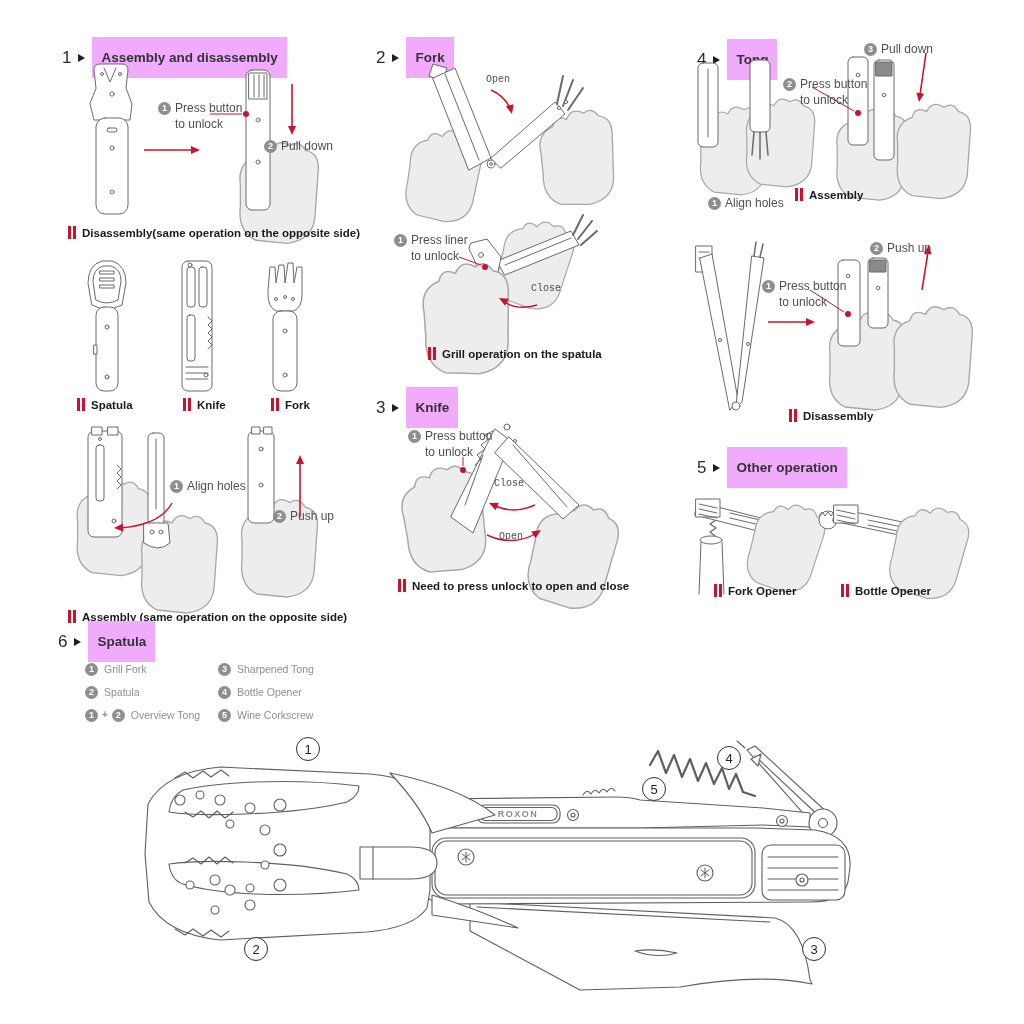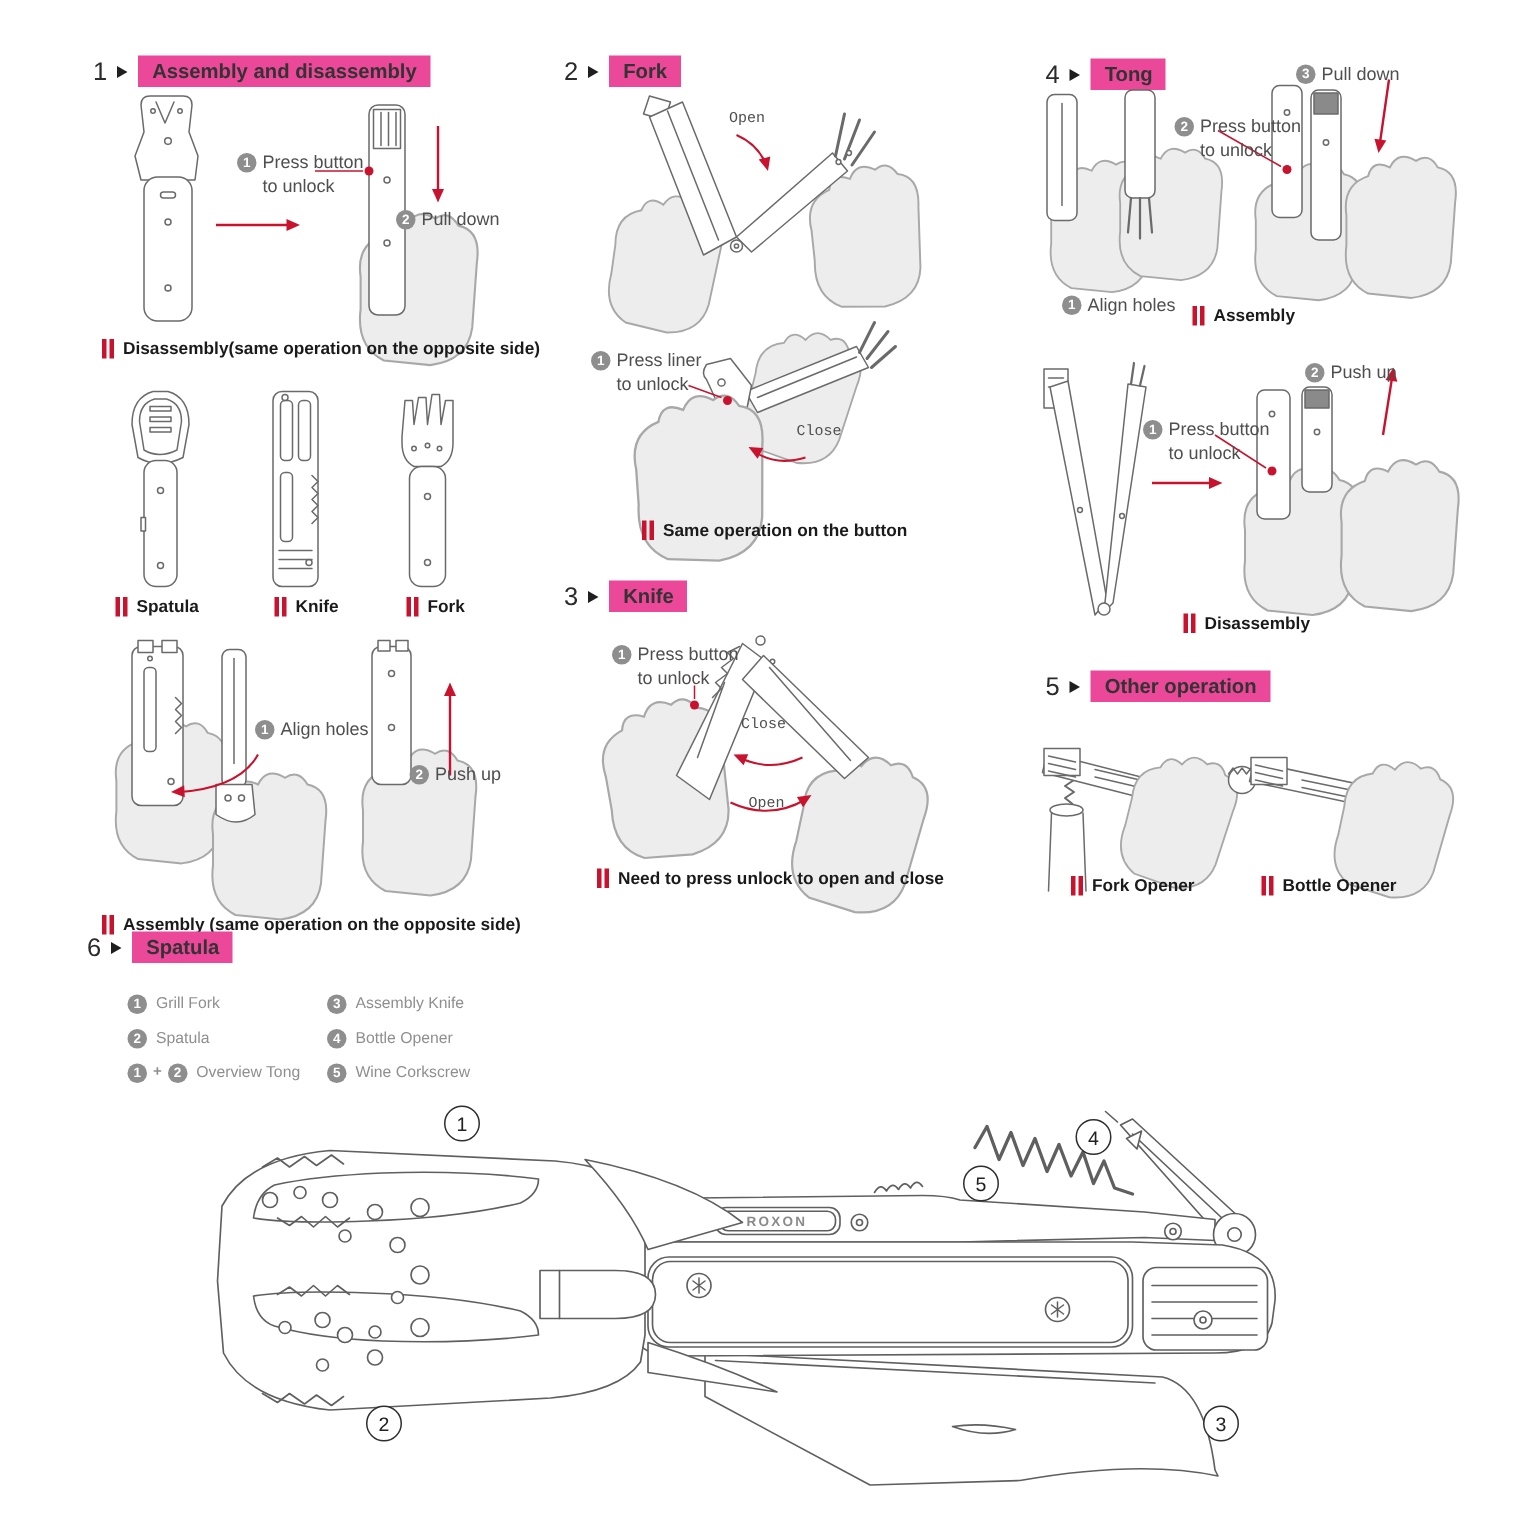--- a/index.html
+++ b/index.html
@@ -3,21 +3,21 @@
 <meta charset="utf-8">
 <style>
   html,body{margin:0;padding:0;background:#fff;}
   #page{position:relative;width:1024px;height:1024px;background:#ffffff;
         font-family:"Liberation Sans", sans-serif;overflow:hidden;}
   svg.fig{position:absolute;overflow:visible;}
   
   .sec-header{position:absolute;display:flex;align-items:center;gap:7px;}
   .sec-num{font-size:17px;color:#2b2b2b;}
   .tri{width:0;height:0;border-left:7px solid #1f1f1f;border-top:4.5px solid transparent;border-bottom:4.5px solid transparent;}
-  .sec-title{background:#ec4899;padding:3px 9px;font-weight:bold;font-size:13.5px;color:#333;white-space:nowrap;}
+  .sec-title{background:#f0abfc;padding:13px 9px;font-weight:bold;font-size:13.5px;color:#333;white-space:nowrap;}
   
   .step{position:absolute;display:flex;align-items:flex-start;gap:4px;}
   .badge{min-width:13px;width:13px;height:13px;border-radius:50%;background:#8e8e8e;color:#fff;
          font-size:9px;font-weight:bold;display:flex;align-items:center;justify-content:center;flex:none;margin-top:0.5px;}
   .step-text{font-size:12px;color:#4f4f4f;line-height:1.3;white-space:pre-line;}
   .plain-label{position:absolute;font-size:10px;color:#4f4f4f;font-family:Liberation Mono, monospace;}
   
   .caption{position:absolute;display:flex;align-items:center;gap:6px;}
   .capbars{width:2px;height:13px;border-left:3.5px solid #C9132E;border-right:3.5px solid #C9132E;flex:none;}
   .cap-text{font-weight:bold;font-size:11.5px;color:#1a1a1a;white-space:nowrap;}
@@ -256,21 +256,21 @@
 </svg>
 
 <div class="step" style="left:394px;top:233px">
   <span class="badge">1</span>
   <span class="step-text">Press liner
 to unlock</span>
 </div>
 <div class="plain-label" style="left:531px;top:283px">Close</div>
 <div class="caption" style="left:428px;top:347px">
   <span class="capbars"></span>
-  <span class="cap-text">Same operation on the button</span>
+  <span class="cap-text">Grill operation on the spatula</span>
 </div>
 
 <div class="sec-header" style="left:376px;top:387px">
   <span class="sec-num">3</span>
   <span class="tri"></span>
   <span class="sec-title">Knife</span>
 </div>
 
 <svg id="fig-s3" class="fig" style="left:375px;top:415px" width="245" height="158" viewBox="0 0 245 158">
   <use href="#hand" transform="translate(8,58) scale(1.6) rotate(-10)"></use>
@@ -354,21 +354,21 @@
 </div>
 <div class="step" style="left:783px;top:77px">
   <span class="badge">2</span>
   <span class="step-text">Press button
 to unlock</span>
 </div>
 <div class="step" style="left:708px;top:196px">
   <span class="badge">1</span>
   <span class="step-text">Align holes</span>
 </div>
-<div class="caption" style="left:795px;top:204px">
+<div class="caption" style="left:795px;top:188px">
   <span class="capbars"></span>
   <span class="cap-text">Assembly</span>
 </div>
 
 <svg id="fig-s4-disassembly" class="fig" style="left:690px;top:240px" width="265" height="188" viewBox="0 0 265 188">
   <g stroke="#6a6a6a" fill="#fff" stroke-width="1" stroke-linejoin="round" stroke-linecap="round">
     <g>
       <rect x="6" y="6" width="16" height="26"></rect>
       <line x1="9" y1="12" x2="19" y2="12"></line>
           <line x1="9" y1="18" x2="19" y2="18"></line>
@@ -481,21 +481,21 @@
   <span>Spatula</span>
 </div>
 <div class="legend-item" style="left:85px;top:708px">
   <span class="badge">1</span>
   <span class="legend-plus">+</span>
   <span class="badge">2</span>
   <span>Overview Tong</span>
 </div>
 <div class="legend-item" style="left:218px;top:662px">
   <span class="badge">3</span>
-  <span>Assembly Knife</span>
+  <span>Sharpened Tong</span>
 </div>
 <div class="legend-item" style="left:218px;top:685px">
   <span class="badge">4</span>
   <span>Bottle Opener</span>
 </div>
 <div class="legend-item" style="left:218px;top:708px">
   <span class="badge">5</span>
   <span>Wine Corkscrew</span>
 </div>
 

